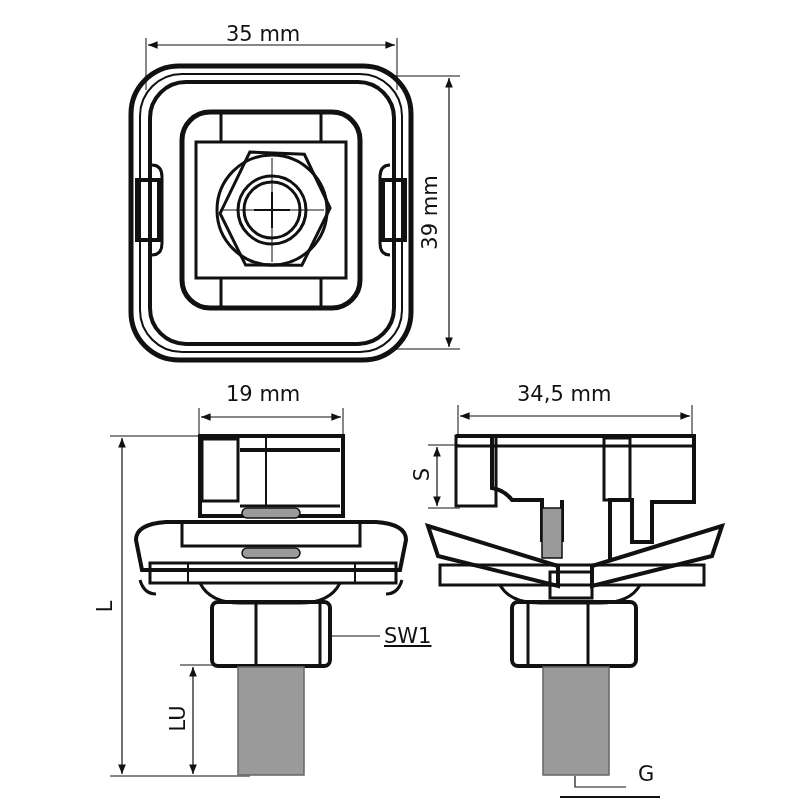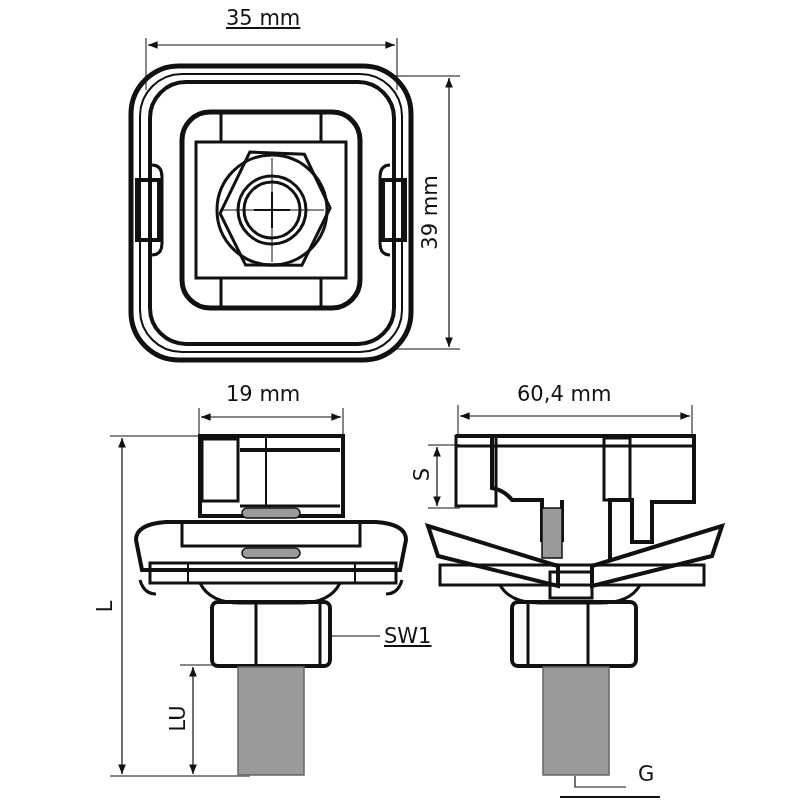--- a/index.html
+++ b/index.html
@@ -121,23 +121,23 @@
     <line x1="528" y1="604" x2="528" y2="664" stroke-width="3"></line>
     <line x1="588" y1="604" x2="588" y2="664" stroke-width="3"></line>
 
     <rect x="543" y="667" width="66" height="108" fill="#9a9a9a" stroke="#666" stroke-width="1.5"></rect>
 
     <polyline points="575,776 575,787 626,787" stroke-width="1.2"></polyline>
     <line x1="560" y1="797" x2="660" y2="797" stroke-width="2"></line>
   </g>
 </svg>
 
-<div class="lbl" style="left:226px; top:8px;text-decoration:underline;">35 mm</div>
+<div class="lbl" style="left:226px; top:24px;">35 mm</div>
 <div class="lbl rot" style="left:390px; top:202px; width:80px; text-align:center;">39 mm</div>
 
 <div class="lbl" style="left:226px; top:384px;">19 mm</div>
 <div class="lbl rot" style="left:90px; top:596px; width:30px; text-align:center;">L</div>
 <div class="lbl rot" style="left:158px; top:708px; width:40px; text-align:center;">LU</div>
 <div class="lbl" style="left:384px; top:626px;text-decoration:underline;">SW1</div>
 
-<div class="lbl" style="left:517px; top:384px;">60,4 mm</div>
+<div class="lbl" style="left:517px; top:384px;">34,5 mm</div>
 <div class="lbl rot" style="left:410px; top:464px; width:24px; text-align:center;">S</div>
 <div class="lbl" style="left:638px; top:764px;">G</div>
 
 </body></html>

